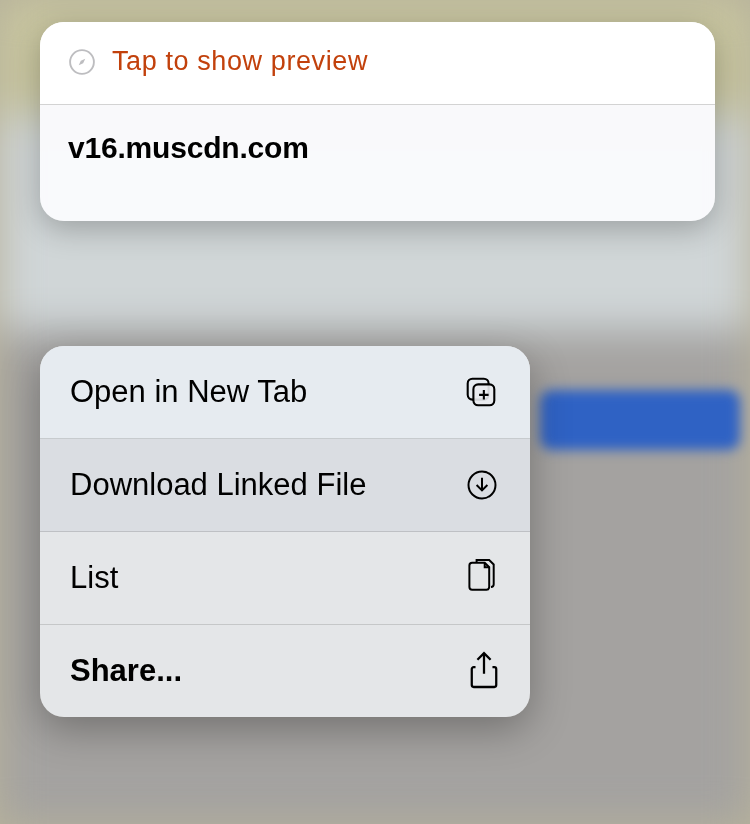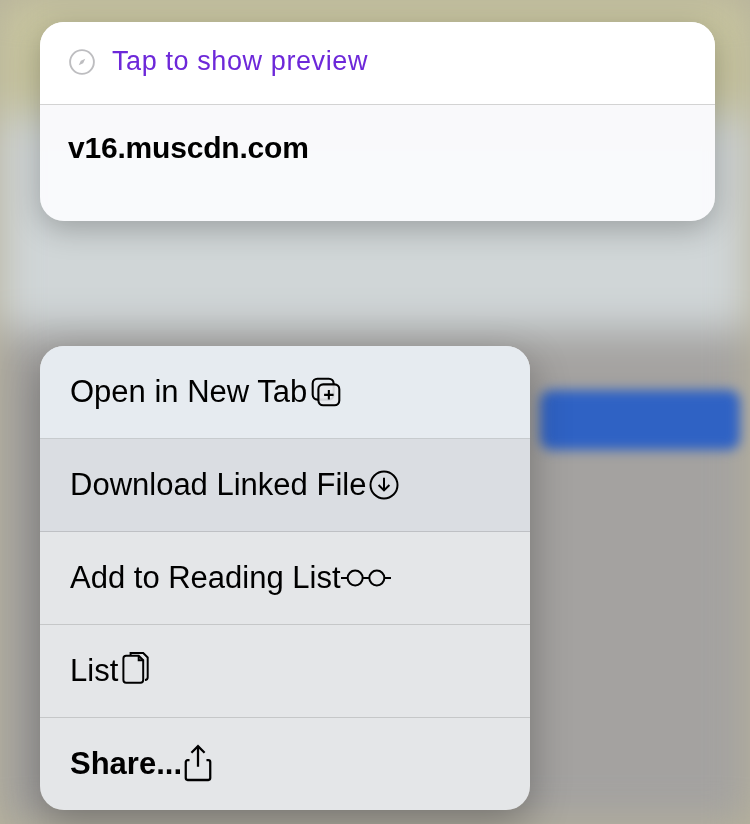--- a/index.html
+++ b/index.html
@@ -37,21 +37,21 @@
     overflow:hidden;
   }
   .preview-header{
     display:flex;align-items:center;gap:16px;
     padding:24px 28px 27px;
     border-bottom:1px solid rgba(80,80,80,.25);
     background:rgba(255,255,255,1);
   }
   .compass-icon{opacity:.5;flex-shrink:0}
   .preview-header-label{
-    color:#6d28d9;
+    color:#c2410c;
     font-size:27px;letter-spacing:.6px;
   }
   .preview-body{
     padding:26px 28px 40px;
   }
   .preview-title{
     font-size:30px;font-weight:700;color:#000;
     margin:0 0 16px;letter-spacing:-.2px;
   }
   .preview-url{
@@ -64,21 +64,21 @@
   .menu{
     position:absolute;
     top:346px;left:40px;width:490px;
     border-radius:24px;
     overflow:hidden;
     box-shadow:0 12px 40px rgba(0,0,0,.30);
     background:rgba(233,235,238,.92);
     backdrop-filter:blur(20px);
   }
   .menu-item{
-    display:flex;align-items:center;justify-content:flex-start;
+    display:flex;align-items:center;justify-content:space-between;
     padding:0 30px;
     height:92px;
     font-size:31px;color:#000;
     letter-spacing:0;
     border-bottom:1px solid rgba(100,100,100,.24);
     cursor:pointer;
   }
   .menu-item:last-child{border-bottom:none;font-weight:bold;}
   .menu-item.hi{background:rgba(217,220,226,.92);}
   .menu-item:first-child{background:rgba(230,235,240,.96);}
@@ -123,30 +123,20 @@
   <div class="menu-item hi">
     <span>Download Linked File</span>
     <span class="menu-icon">
       <svg width="36" height="36" viewBox="0 0 40 40" fill="none" stroke="#000" stroke-width="2.2">
         <circle cx="20" cy="20" r="15"></circle>
         <path d="M20 12v14M14 20l6 6 6-6"></path>
       </svg>
     </span>
   </div>
 
-  <div class="menu-item">
-    <span>Add to Reading List</span>
-    <span class="menu-icon">
-      <svg width="50" height="24" viewBox="0 0 60 26" fill="none" stroke="#000" stroke-width="2.4">
-        <circle cx="17" cy="13" r="9"></circle>
-        <circle cx="43" cy="13" r="9"></circle>
-        <path d="M26 13h8M0 13h8M52 13h8"></path>
-      </svg>
-    </span>
-  </div>
 
   <div class="menu-item">
     <span>List</span>
     <span class="menu-icon">
       <svg width="36" height="40" viewBox="0 0 40 44" fill="none" stroke="#000" stroke-width="2.2">
         <path d="M9 5h14l5 5v22a3 3 0 0 1-3 3H9a3 3 0 0 1-3-3V8a3 3 0 0 1 3-3z"></path>
         <path d="M23 5v5h5"></path>
         <path d="M14 5V2h14l5 5v22a3 3 0 0 1-3 3" fill="none"></path>
       </svg>
     </span>

